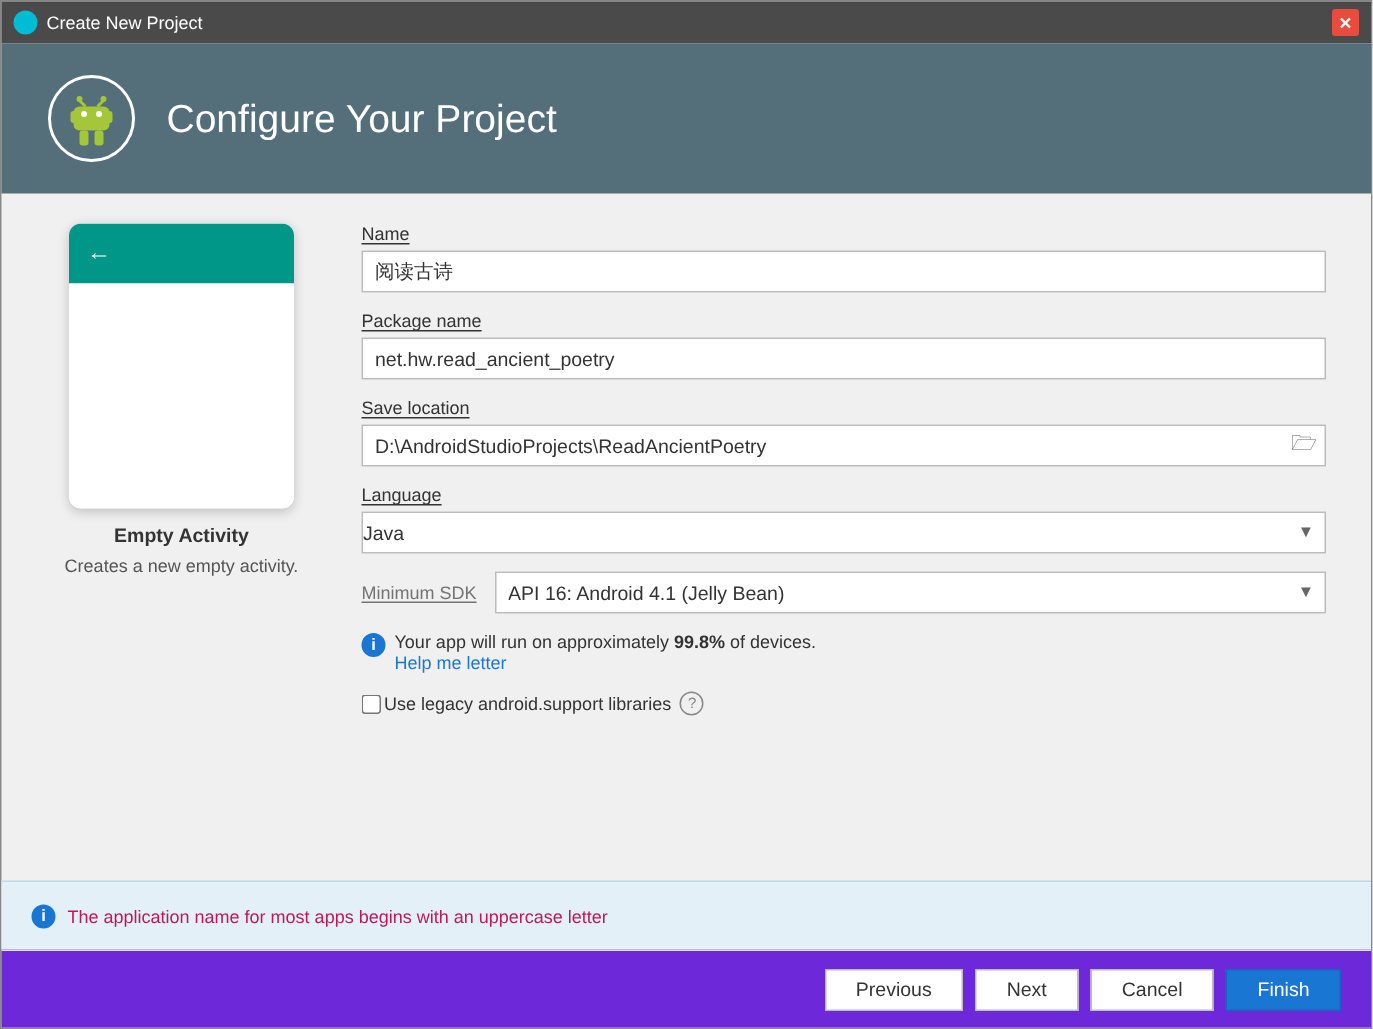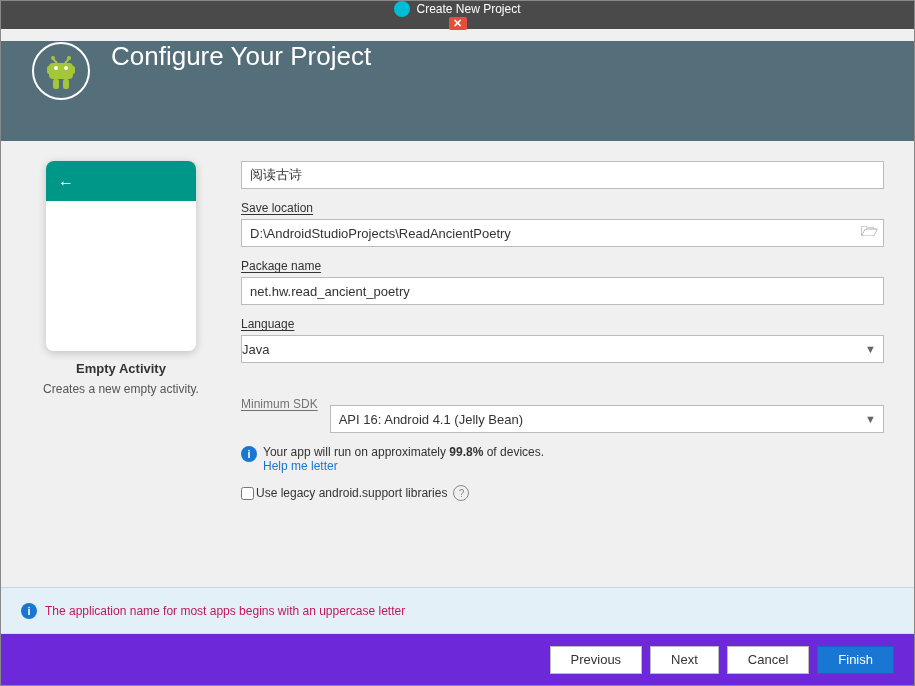--- a/index.html
+++ b/index.html
@@ -23,21 +23,20 @@
     }
 
     .title-bar {
       height: 28px;
       background: #4a4a4a;
       display: flex;
       align-items: center;
       justify-content: space-between;
       padding: 0 8px;
       flex-shrink: 0;
-      flex-direction: column;
     }
 
     .title-bar-left {
       display: flex;
       align-items: center;
       gap: 6px;
     }
 
     .title-bar-icon {
       width: 16px;
@@ -66,25 +65,24 @@
       color: #fff;
       font-size: 11px;
       font-weight: bold;
     }
 
     
     .header {
       height: 100px;
       background: #546e7a;
       display: flex;
-      align-items: flex-start;
+      align-items: center;
       padding: 0 30px;
       gap: 20px;
       flex-shrink: 0;
-      margin-top: 12px;
     }
 
     .header-logo {
       width: 60px;
       height: 60px;
       position: relative;
     }
 
     .header-title {
       color: #fff;
@@ -242,21 +240,20 @@
       font-size: 12px;
       color: #737373;
       white-space: nowrap;
       text-decoration: underline;
       text-underline-offset: 2px;
     }
 
     .sdk-select-wrapper {
       flex: 1;
       position: relative;
-      margin-top: 30px;
     }
 
     .sdk-select {
       width: 100%;
       height: 28px;
       border: 1px solid #bbb;
       padding: 0 8px;
       font-size: 13px;
       color: #333;
       background: #fff;
@@ -428,34 +425,35 @@
         </div>
         <div class="phone-body"></div>
       </div>
       <div class="activity-label">Empty Activity</div>
       <div class="activity-description">Creates a new empty activity.</div>
     </div>
 
     <div class="right-panel">
 
       <div class="form-group">
+        <label class="form-label">Name</label>
         <input class="form-input" type="text" value="阅读古诗" style="">
+      </div>
+
+      <div class="form-group">
+        <label class="form-label">Package name</label>
+        <input class="form-input" type="text" value="net.hw.read_ancient_poetry" style="">
       </div>
 
       <div class="form-group">
         <label class="form-label">Save location</label>
         <div class="input-with-icon">
           <input class="form-input" type="text" value="D:\AndroidStudioProjects\ReadAncientPoetry" style="">
           <span class="input-icon">🗁</span>
         </div>
-      </div>
-
-      <div class="form-group">
-        <label class="form-label">Package name</label>
-        <input class="form-input" type="text" value="net.hw.read_ancient_poetry" style="">
       </div>
 
       <div class="form-group">
         <label class="form-label">Language</label>
         <div class="form-select-wrapper">
           <select class="form-select">
             <option>Java</option>
             <option>Kotlin</option>
           </select>
           <span class="select-arrow">▼</span>

